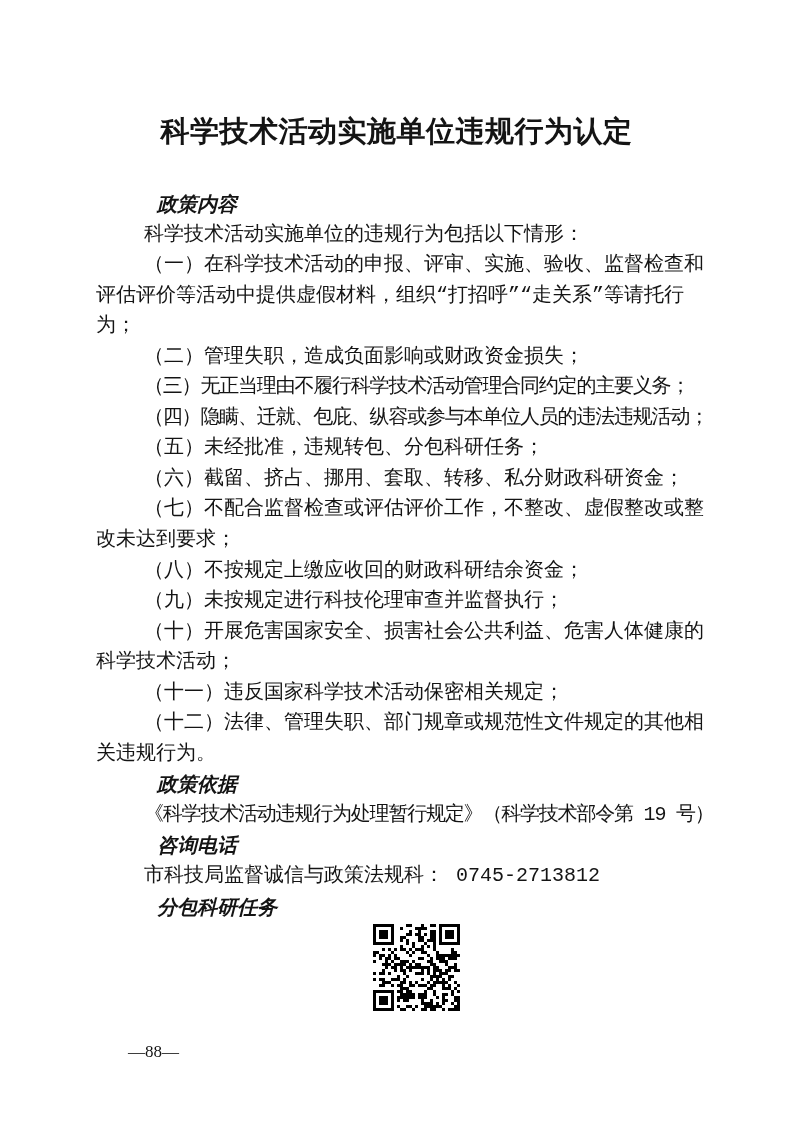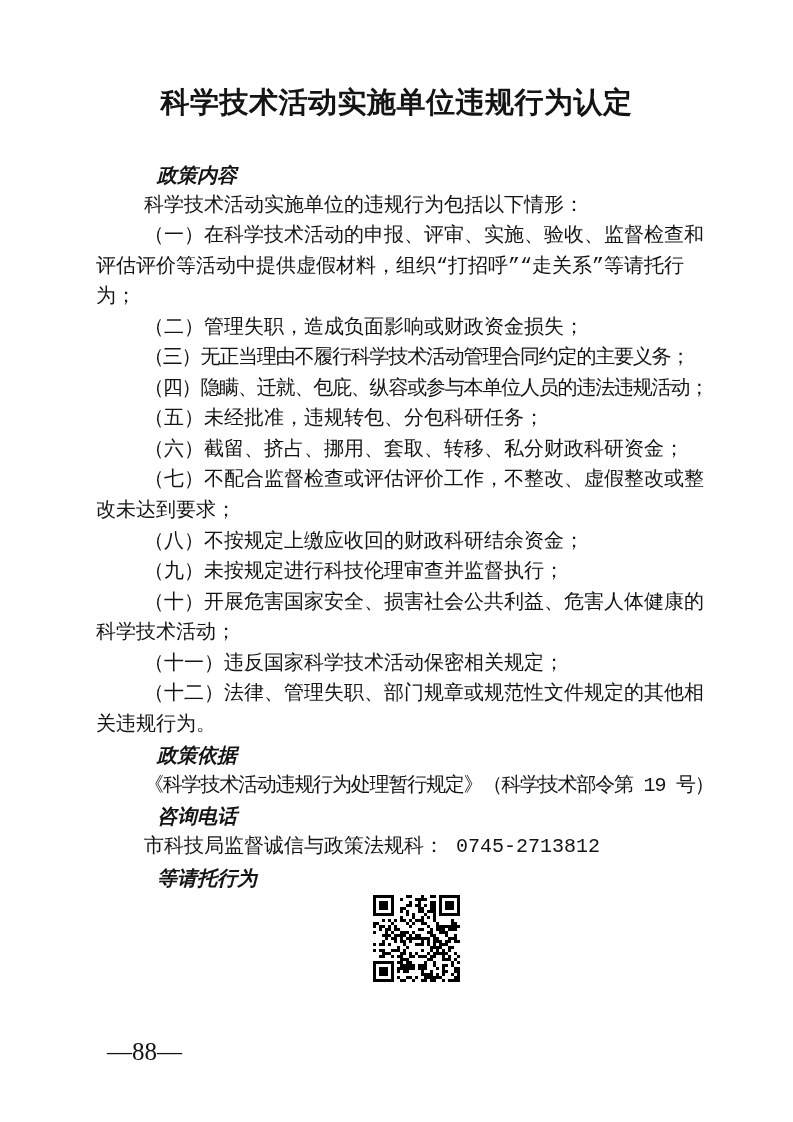--- a/index.html
+++ b/index.html
@@ -8,21 +8,21 @@
     width: 793px;
     height: 1122px;
     margin: 0 auto;
     background: #ffffff;
     color: #141414;
     overflow: hidden;
     font-family: "Liberation Serif", "DejaVu Serif", serif;
   }
   .doc-title {
     margin: 0;
-    padding-top: 85px;
+    padding-top: 114px;
     text-align: center;
     font-family: "Liberation Serif", "DejaVu Serif", serif;
     font-weight: bold;
     font-size: 29px;
     line-height: 34px;
     letter-spacing: 0.5px;
   }
   .content {
     margin: 41px 89px 0 96px;
     width: 608px;
@@ -49,23 +49,23 @@
     letter-spacing: -1.2px;
   }
   .qr-wrap {
     margin: 2px 0 0 277px;
     width: 87px;
     height: 87px;
     line-height: 0;
   }
   .page-number {
     position: absolute;
-    left: 107px;
+    left: 128px;
     top: 1040px;
-    font-size: 25px;
+    font-size: 17px;
     line-height: 24px;
     font-family: "Liberation Serif", "DejaVu Serif", serif;
   }
 </style>
 </head>
 <body>
 
 <div class="page">
 
   <h1 class="doc-title">科学技术活动实施单位违规行为认定</h1>
@@ -93,21 +93,21 @@
       <h2 class="sec-heading">政策依据</h2>
       <p class="para tight">《科学技术活动违规行为处理暂行规定》（科学技术部令第 19 号）</p>
     </section>
 
     <section>
       <h2 class="sec-heading">咨询电话</h2>
       <p class="para">市科技局监督诚信与政策法规科：  0745-2713812</p>
     </section>
 
     <section>
-      <h2 class="sec-heading">等请托行为</h2>
+      <h2 class="sec-heading">分包科研任务</h2>
       <div class="qr-wrap">
         <svg xmlns="http://www.w3.org/2000/svg" width="87" height="87" viewBox="0 0 87 87">
             <path d="M33 0h3v3h-3zM36 0h3v3h-3zM48 0h3v3h-3zM57 0h3v3h-3zM60 0h3v3h-3zM27 3h3v3h-3zM42 3h3v3h-3zM45 3h3v3h-3zM48 3h3v3h-3zM51 3h3v3h-3zM36 6h3v3h-3zM45 6h3v3h-3zM57 6h3v3h-3zM60 6h3v3h-3zM33 9h3v3h-3zM36 9h3v3h-3zM42 9h3v3h-3zM45 9h3v3h-3zM51 9h3v3h-3zM57 9h3v3h-3zM60 9h3v3h-3zM27 12h3v3h-3zM30 12h3v3h-3zM45 12h3v3h-3zM48 12h3v3h-3zM57 12h3v3h-3zM60 12h3v3h-3zM27 15h3v3h-3zM33 15h3v3h-3zM45 15h3v3h-3zM48 15h3v3h-3zM54 15h3v3h-3zM57 15h3v3h-3zM60 15h3v3h-3zM33 18h3v3h-3zM39 18h3v3h-3zM51 18h3v3h-3zM60 18h3v3h-3zM27 21h3v3h-3zM39 21h3v3h-3zM48 21h3v3h-3zM54 21h3v3h-3zM60 21h3v3h-3zM9 24h3v3h-3zM15 24h3v3h-3zM21 24h3v3h-3zM27 24h3v3h-3zM30 24h3v3h-3zM36 24h3v3h-3zM42 24h3v3h-3zM45 24h3v3h-3zM48 24h3v3h-3zM60 24h3v3h-3zM78 24h3v3h-3zM0 27h3v3h-3zM3 27h3v3h-3zM18 27h3v3h-3zM33 27h3v3h-3zM39 27h3v3h-3zM48 27h3v3h-3zM51 27h3v3h-3zM63 27h3v3h-3zM78 27h3v3h-3zM81 27h3v3h-3zM0 30h3v3h-3zM6 30h3v3h-3zM9 30h3v3h-3zM15 30h3v3h-3zM21 30h3v3h-3zM36 30h3v3h-3zM54 30h3v3h-3zM63 30h3v3h-3zM66 30h3v3h-3zM69 30h3v3h-3zM72 30h3v3h-3zM75 30h3v3h-3zM78 30h3v3h-3zM81 30h3v3h-3zM84 30h3v3h-3zM6 33h3v3h-3zM12 33h3v3h-3zM15 33h3v3h-3zM21 33h3v3h-3zM24 33h3v3h-3zM45 33h3v3h-3zM48 33h3v3h-3zM57 33h3v3h-3zM63 33h3v3h-3zM66 33h3v3h-3zM69 33h3v3h-3zM75 33h3v3h-3zM78 33h3v3h-3zM81 33h3v3h-3zM0 36h3v3h-3zM12 36h3v3h-3zM18 36h3v3h-3zM27 36h3v3h-3zM30 36h3v3h-3zM33 36h3v3h-3zM39 36h3v3h-3zM54 36h3v3h-3zM57 36h3v3h-3zM66 36h3v3h-3zM69 36h3v3h-3zM72 36h3v3h-3zM9 39h3v3h-3zM12 39h3v3h-3zM15 39h3v3h-3zM21 39h3v3h-3zM24 39h3v3h-3zM27 39h3v3h-3zM30 39h3v3h-3zM36 39h3v3h-3zM42 39h3v3h-3zM45 39h3v3h-3zM57 39h3v3h-3zM60 39h3v3h-3zM72 39h3v3h-3zM81 39h3v3h-3zM12 42h3v3h-3zM18 42h3v3h-3zM21 42h3v3h-3zM27 42h3v3h-3zM33 42h3v3h-3zM36 42h3v3h-3zM39 42h3v3h-3zM42 42h3v3h-3zM45 42h3v3h-3zM48 42h3v3h-3zM51 42h3v3h-3zM54 42h3v3h-3zM60 42h3v3h-3zM63 42h3v3h-3zM75 42h3v3h-3zM78 42h3v3h-3zM81 42h3v3h-3zM9 45h3v3h-3zM21 45h3v3h-3zM27 45h3v3h-3zM30 45h3v3h-3zM36 45h3v3h-3zM48 45h3v3h-3zM54 45h3v3h-3zM60 45h3v3h-3zM63 45h3v3h-3zM66 45h3v3h-3zM72 45h3v3h-3zM75 45h3v3h-3zM81 45h3v3h-3zM84 45h3v3h-3zM0 48h3v3h-3zM6 48h3v3h-3zM9 48h3v3h-3zM15 48h3v3h-3zM30 48h3v3h-3zM42 48h3v3h-3zM45 48h3v3h-3zM48 48h3v3h-3zM54 48h3v3h-3zM60 48h3v3h-3zM66 48h3v3h-3zM69 48h3v3h-3zM72 48h3v3h-3zM24 51h3v3h-3zM33 51h3v3h-3zM57 51h3v3h-3zM60 51h3v3h-3zM63 51h3v3h-3zM66 51h3v3h-3zM75 51h3v3h-3zM78 51h3v3h-3zM0 54h3v3h-3zM6 54h3v3h-3zM9 54h3v3h-3zM18 54h3v3h-3zM21 54h3v3h-3zM24 54h3v3h-3zM30 54h3v3h-3zM48 54h3v3h-3zM57 54h3v3h-3zM63 54h3v3h-3zM69 54h3v3h-3zM75 54h3v3h-3zM9 57h3v3h-3zM12 57h3v3h-3zM15 57h3v3h-3zM27 57h3v3h-3zM30 57h3v3h-3zM36 57h3v3h-3zM42 57h3v3h-3zM54 57h3v3h-3zM60 57h3v3h-3zM63 57h3v3h-3zM66 57h3v3h-3zM69 57h3v3h-3zM72 57h3v3h-3zM81 57h3v3h-3zM6 60h3v3h-3zM9 60h3v3h-3zM18 60h3v3h-3zM24 60h3v3h-3zM27 60h3v3h-3zM36 60h3v3h-3zM39 60h3v3h-3zM45 60h3v3h-3zM48 60h3v3h-3zM51 60h3v3h-3zM57 60h3v3h-3zM60 60h3v3h-3zM69 60h3v3h-3zM75 60h3v3h-3zM84 60h3v3h-3zM27 63h3v3h-3zM30 63h3v3h-3zM33 63h3v3h-3zM54 63h3v3h-3zM57 63h3v3h-3zM69 63h3v3h-3zM72 63h3v3h-3zM75 63h3v3h-3zM81 63h3v3h-3zM24 66h3v3h-3zM27 66h3v3h-3zM33 66h3v3h-3zM36 66h3v3h-3zM51 66h3v3h-3zM60 66h3v3h-3zM78 66h3v3h-3zM84 66h3v3h-3zM27 69h3v3h-3zM30 69h3v3h-3zM33 69h3v3h-3zM36 69h3v3h-3zM39 69h3v3h-3zM45 69h3v3h-3zM48 69h3v3h-3zM51 69h3v3h-3zM60 69h3v3h-3zM69 69h3v3h-3zM72 69h3v3h-3zM78 69h3v3h-3zM24 72h3v3h-3zM27 72h3v3h-3zM30 72h3v3h-3zM33 72h3v3h-3zM36 72h3v3h-3zM39 72h3v3h-3zM45 72h3v3h-3zM48 72h3v3h-3zM51 72h3v3h-3zM63 72h3v3h-3zM69 72h3v3h-3zM81 72h3v3h-3zM84 72h3v3h-3zM24 75h3v3h-3zM30 75h3v3h-3zM33 75h3v3h-3zM48 75h3v3h-3zM57 75h3v3h-3zM69 75h3v3h-3zM72 75h3v3h-3zM81 75h3v3h-3zM84 75h3v3h-3zM48 78h3v3h-3zM51 78h3v3h-3zM54 78h3v3h-3zM57 78h3v3h-3zM63 78h3v3h-3zM69 78h3v3h-3zM78 78h3v3h-3zM84 78h3v3h-3zM24 81h3v3h-3zM33 81h3v3h-3zM36 81h3v3h-3zM42 81h3v3h-3zM51 81h3v3h-3zM54 81h3v3h-3zM57 81h3v3h-3zM60 81h3v3h-3zM63 81h3v3h-3zM66 81h3v3h-3zM81 81h3v3h-3zM84 81h3v3h-3zM27 84h3v3h-3zM30 84h3v3h-3zM39 84h3v3h-3zM48 84h3v3h-3zM51 84h3v3h-3zM57 84h3v3h-3zM60 84h3v3h-3zM69 84h3v3h-3zM75 84h3v3h-3zM78 84h3v3h-3zM81 84h3v3h-3zM84 84h3v3h-3zM0 0h21v21h-21zM3 3h15v15h-15zM6 6h9v9h-9zM66 0h21v21h-21zM69 3h15v15h-15zM72 6h9v9h-9zM0 66h21v21h-21zM3 69h15v15h-15zM6 72h9v9h-9z" fill="#000000" fill-rule="evenodd"></path>
           </svg>
       </div>
     </section>
 
   </div>
 
   <div class="page-number">—88—</div>

